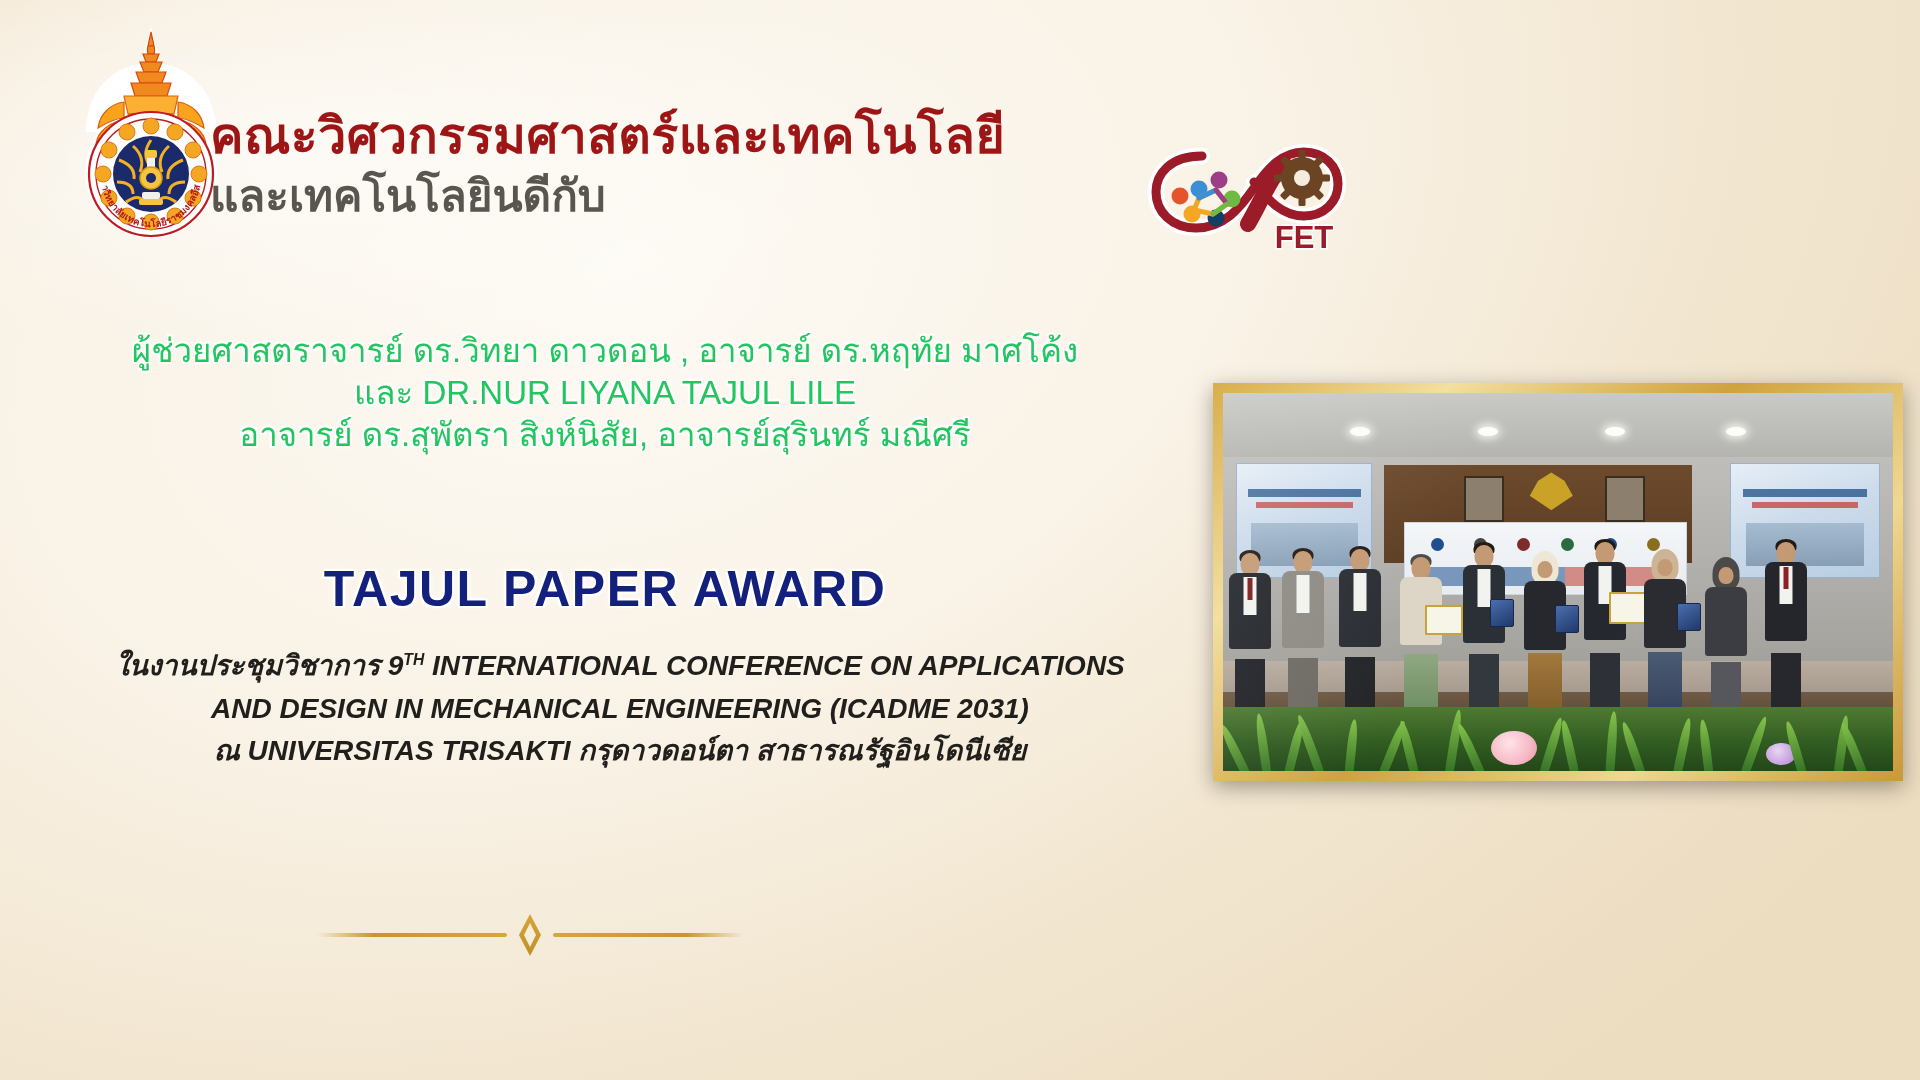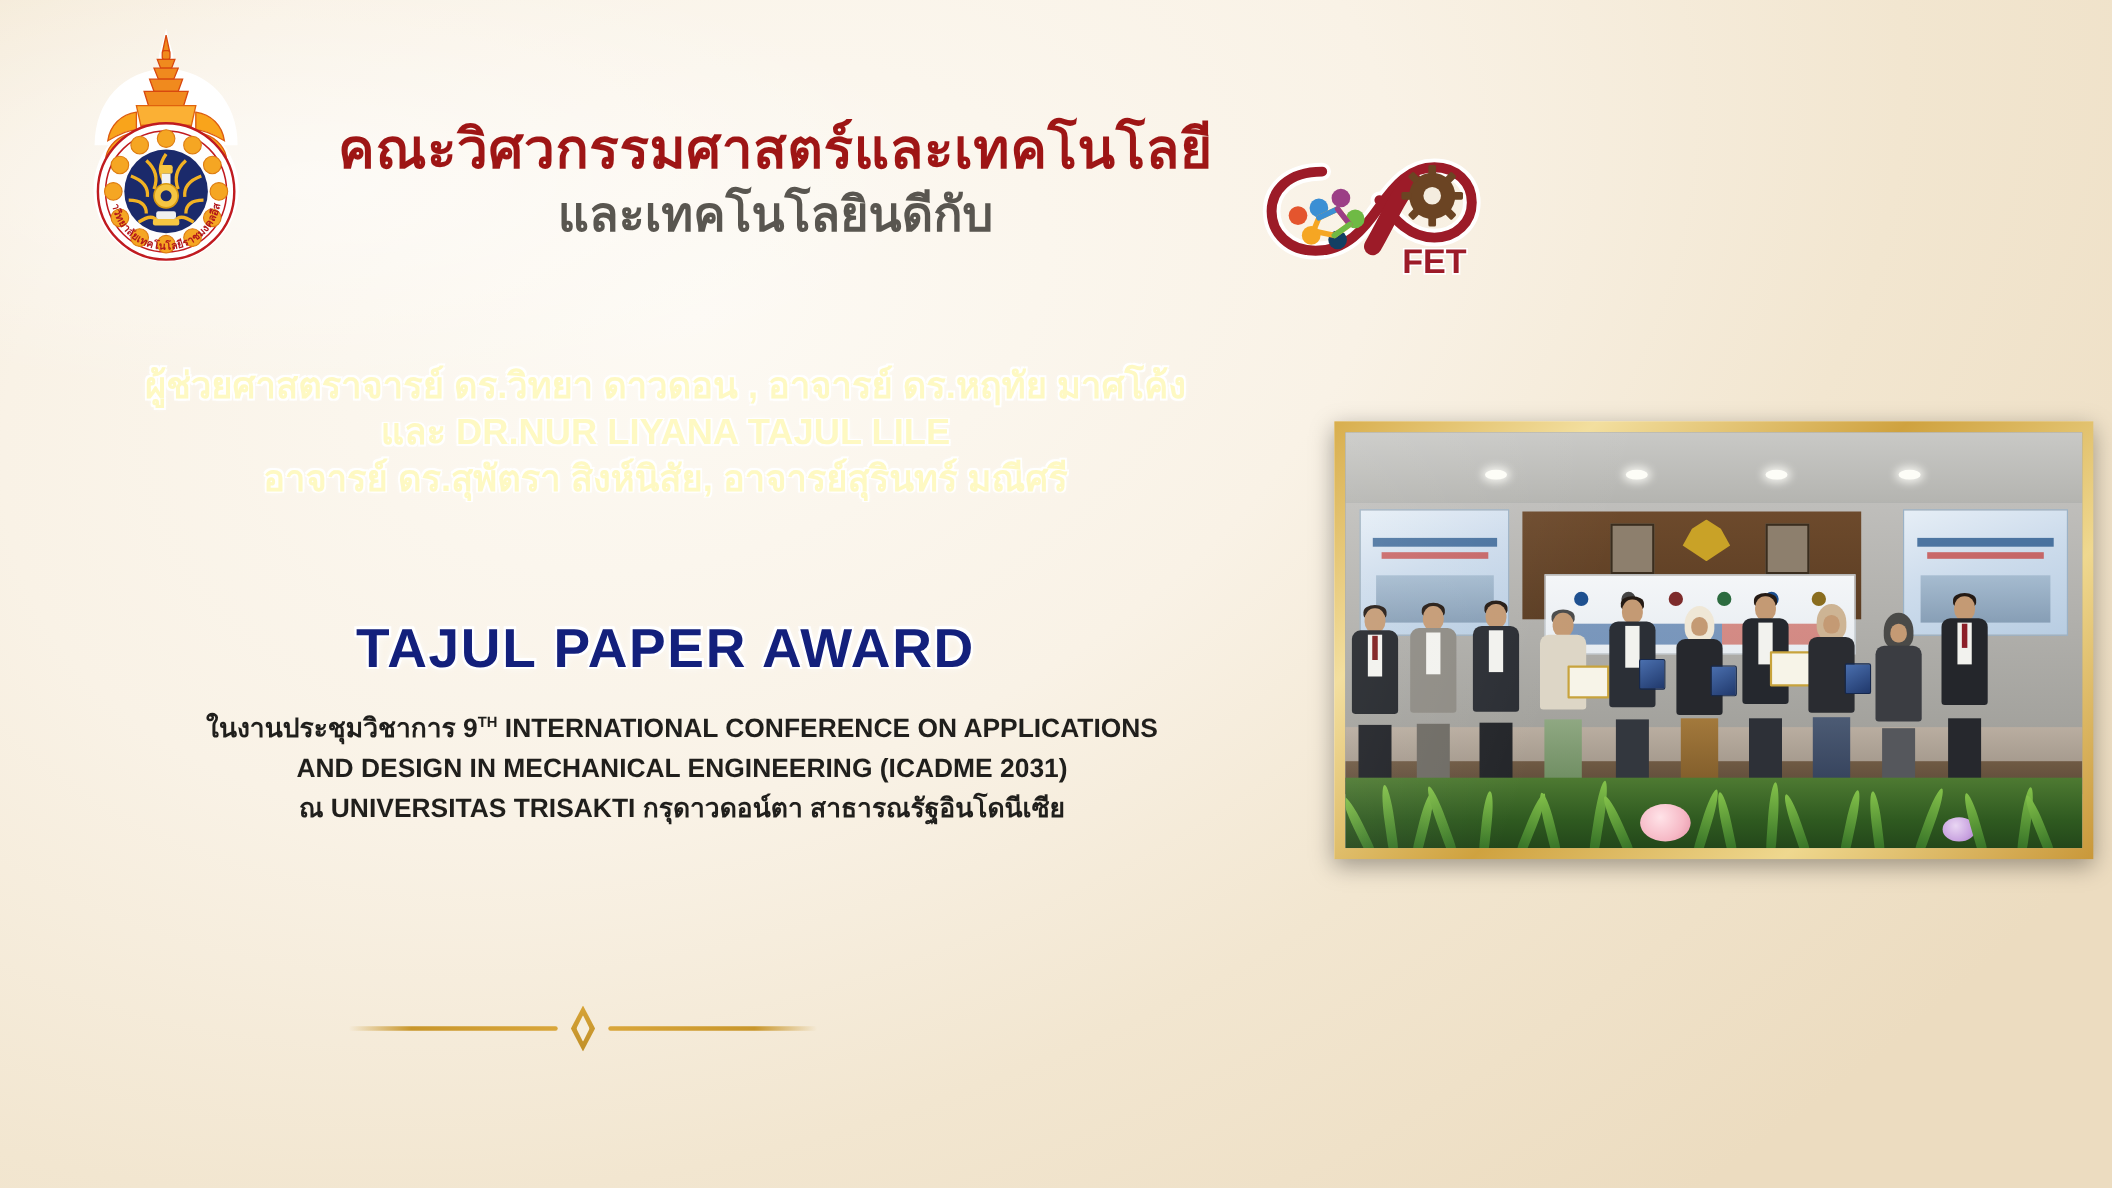--- a/index.html
+++ b/index.html
@@ -82,21 +82,21 @@
     width: 170px;
     height: 222px;
   }
 
   
   .head-text {
     position: absolute;
     left: 210px;
     top: 108px;
     width: 990px;
-    text-align: center;
+    text-align: left;
   }
   .faculty-line {
     font-size: 50px;
     font-weight: 700;
     color: #9e1515;
     letter-spacing: .5px;
     line-height: 1.12;
     white-space: nowrap;
   }
   .congrats-line {
@@ -117,22 +117,22 @@
     height: 132px;
   }
 
   
   .names {
     position: absolute;
     left: 40px;
     top: 330px;
     width: 1130px;
     text-align: center;
-    color: #fef9c3;
-    font-weight: 700;
+    color: #22c55e;
+    font-weight: 400;
     line-height: 1.28;
   }
   .names .n-line {
     font-size: 33px;
     text-shadow:
       -1.6px -1.6px 0 #fff,  1.6px -1.6px 0 #fff,
       -1.6px  1.6px 0 #fff,  1.6px  1.6px 0 #fff,
       0 0 6px rgba(255,255,255,.95);
     white-space: nowrap;
   }
@@ -168,23 +168,24 @@
   .conference {
     position: absolute;
     left: 40px;
     top: 645px;
     width: 1160px;
     text-align: center;
     color: #201f1c;
     font-weight: 700;
   }
   .conference .c-line {
-    font-size: 24px;
+    font-size: 28px;
     line-height: 1.52;
     white-space: nowrap;
+    font-style: italic;
   }
   .conference sup {
     font-size: .56em;
     vertical-align: super;
   }
 
   
   .paper {
     position: absolute;
     left: 60px;

